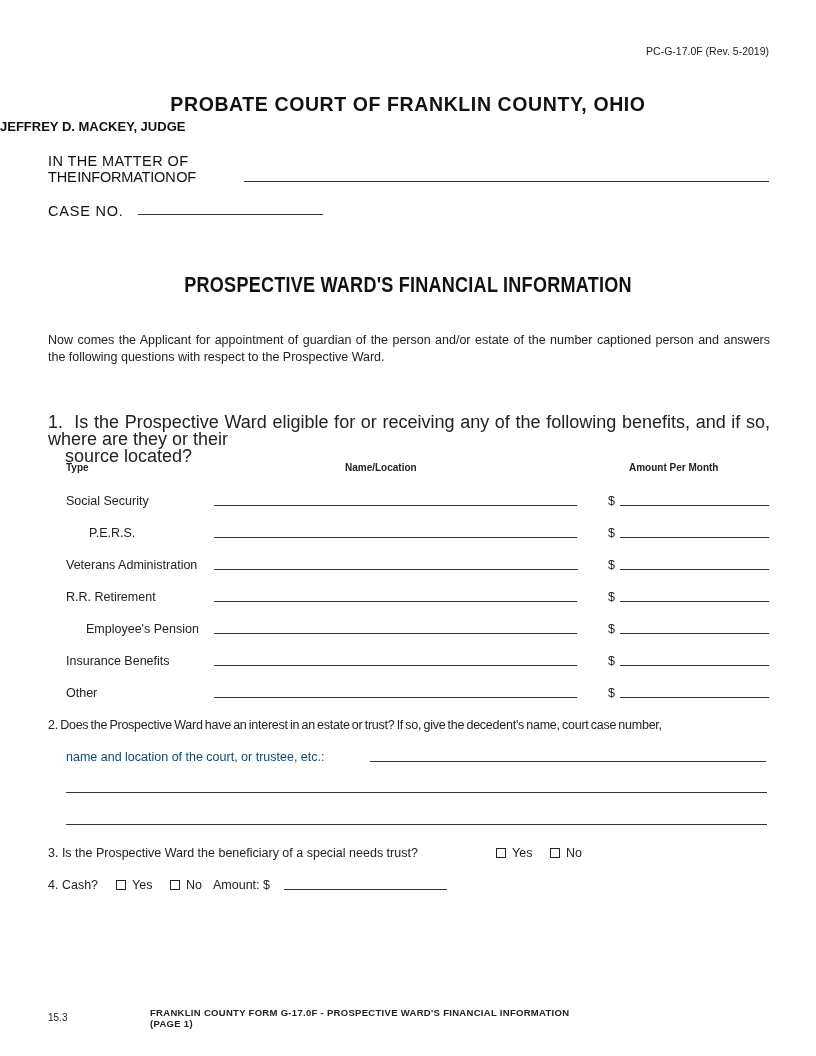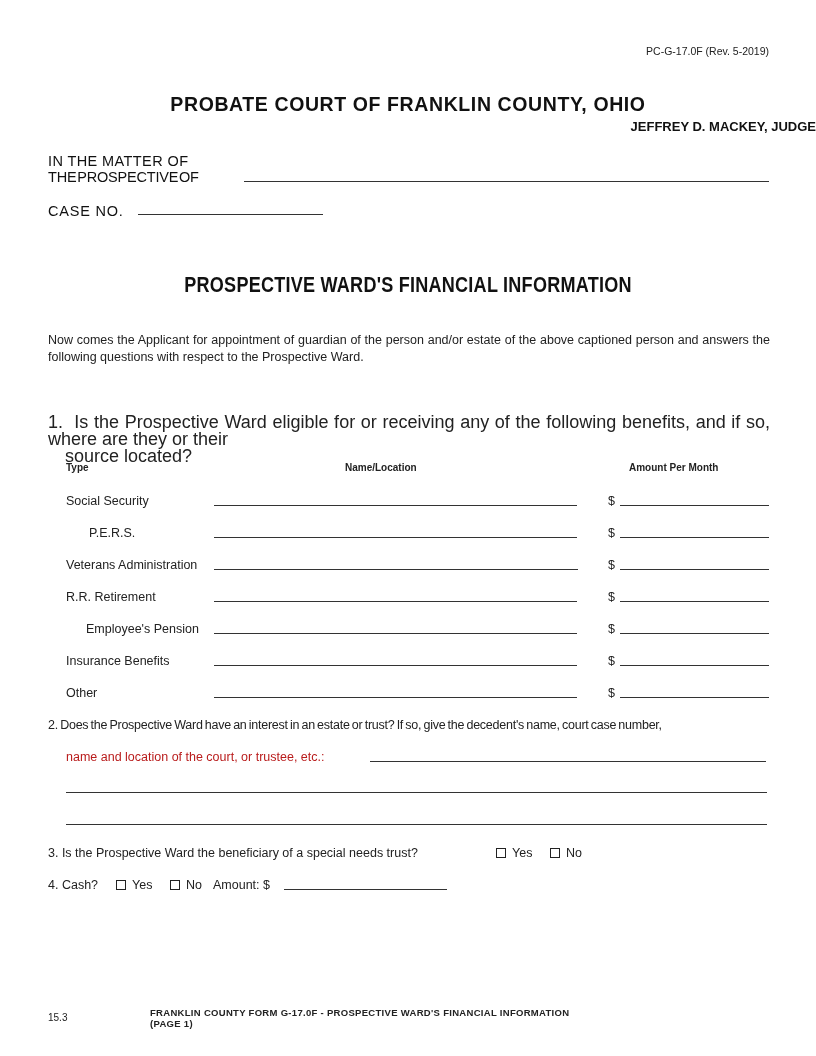--- a/index.html
+++ b/index.html
@@ -1,60 +1,60 @@
 <!DOCTYPE html>
 <html><head>
   <meta charset="utf-8">
   <style>
     html, body { margin: 0; padding: 0; background: #ffffff; }
     body { width: 816px; height: 1056px; position: relative; overflow: hidden; color: #111; font-family: "Liberation Sans", sans-serif; }
     .abs { position: absolute; }
     .form-id { left: 560px; top: 45px; width: 209px; text-align: right; font-size: 10.5px; color: #222; }
     .court-title { left: 0; width: 816px; top: 93px; text-align: center; font-size: 19.5px; font-weight: bold; letter-spacing: 0.6px; }
-    .judge { left: 0; width: 816px; top: 119px; text-align: right; font-size: 13px; font-weight: bold; }
+    .judge { left: 0; width: 816px; top: 119px; text-align: left; font-size: 13px; font-weight: bold; }
     .matter { left: 48px; top: 153px; font-size: 14.5px; line-height: 16px; letter-spacing: 0.4px; }
     .matter .l2 { letter-spacing: -0.2px; word-spacing: -3px; }
     .line { position: absolute; border-bottom: 1.3px solid #333; height: 0; }
     .case-no { left: 48px; top: 203px; font-size: 14.5px; letter-spacing: 0.8px; }
     .doc-title { left: 0; width: 816px; top: 272px; text-align: center; font-size: 22px; font-weight: bold; transform: scaleX(0.82); transform-origin: center; letter-spacing: 0.3px; }
     .intro { left: 48px; top: 332px; width: 722px; font-size: 12.5px; line-height: 17px; text-align: justify; color: #222; }
     .q { font-size: 18px; color: #222; }
     .q1 { left: 48px; top: 414px; width: 722px; line-height: 17px; text-align: justify; }
     .q1 .indent { padding-left: 17px; }
     .th { font-size: 10px; font-weight: bold; color: #222; }
     .benefit-label { left: 66px; font-size: 12.5px; color: #222; text-align: center; }
     .dollar { left: 608px; font-size: 12.5px; color: #222; }
     .q2 { left: 48px; top: 718px; font-size: 12.5px; color: #222; letter-spacing: -0.25px; word-spacing: -1px; }
-    .q2b { left: 66px; top: 750px; font-size: 12.5px; color: #b91c1c; }
+    .q2b { left: 66px; top: 750px; font-size: 12.5px; color: #0c4a6e; }
     .q3 { left: 48px; top: 846px; font-size: 12.5px; color: #222; }
     .q4 { left: 48px; top: 878px; font-size: 12.5px; color: #222; }
     .cb { position: absolute; width: 10px; height: 10px; border: 1.2px solid #222; background: #fff; box-sizing: border-box; }
     .cb-label { position: absolute; font-size: 12.5px; color: #222; }
     .page-num { left: 48px; top: 1012px; font-size: 10px; color: #222; }
     .footer { left: 150px; width: 520px; top: 1007px; text-align: left; font-size: 9.5px; font-weight: bold; line-height: 11px; color: #222; letter-spacing: 0.3px; }
   </style>
 </head>
 <body>
 
 <div class="abs form-id">PC-G-17.0F (Rev. 5-2019)</div>
 <div class="abs court-title">PROBATE COURT OF FRANKLIN COUNTY, OHIO</div>
 <div class="abs judge">JEFFREY D. MACKEY, JUDGE</div>
 
 <div class="abs matter">
   <div>IN THE MATTER OF</div>
-  <div class="l2">THE PROSPECTIVE OF</div>
+  <div class="l2">THE INFORMATION OF</div>
 </div>
 <div class="line" style="left:244px; top:181px; width:525px;"></div>
 
 <div class="abs case-no">CASE NO.</div>
 <div class="line" style="left:138px; top:214px; width:185px;"></div>
 
 <div class="abs doc-title">PROSPECTIVE WARD'S FINANCIAL INFORMATION</div>
 
-<div class="abs intro">Now comes the Applicant for appointment of guardian of the person and/or estate of the above captioned person and answers the following questions with respect to the Prospective Ward.</div>
+<div class="abs intro">Now comes the Applicant for appointment of guardian of the person and/or estate of the number captioned person and answers the following questions with respect to the Prospective Ward.</div>
 
 <div class="abs q q1">
   <div><span>1.</span>&nbsp; <span>Is the Prospective Ward eligible for or receiving any of the following benefits, and if so, where are they or their</span></div>
   <div class="indent">source located?</div>
 </div>
 
 <div class="abs th" style="left:66px; top:462px;">Type</div>
 <div class="abs th" style="left:345px; top:462px;">Name/Location</div>
 <div class="abs th" style="left:629px; top:462px;">Amount Per Month</div>
 

